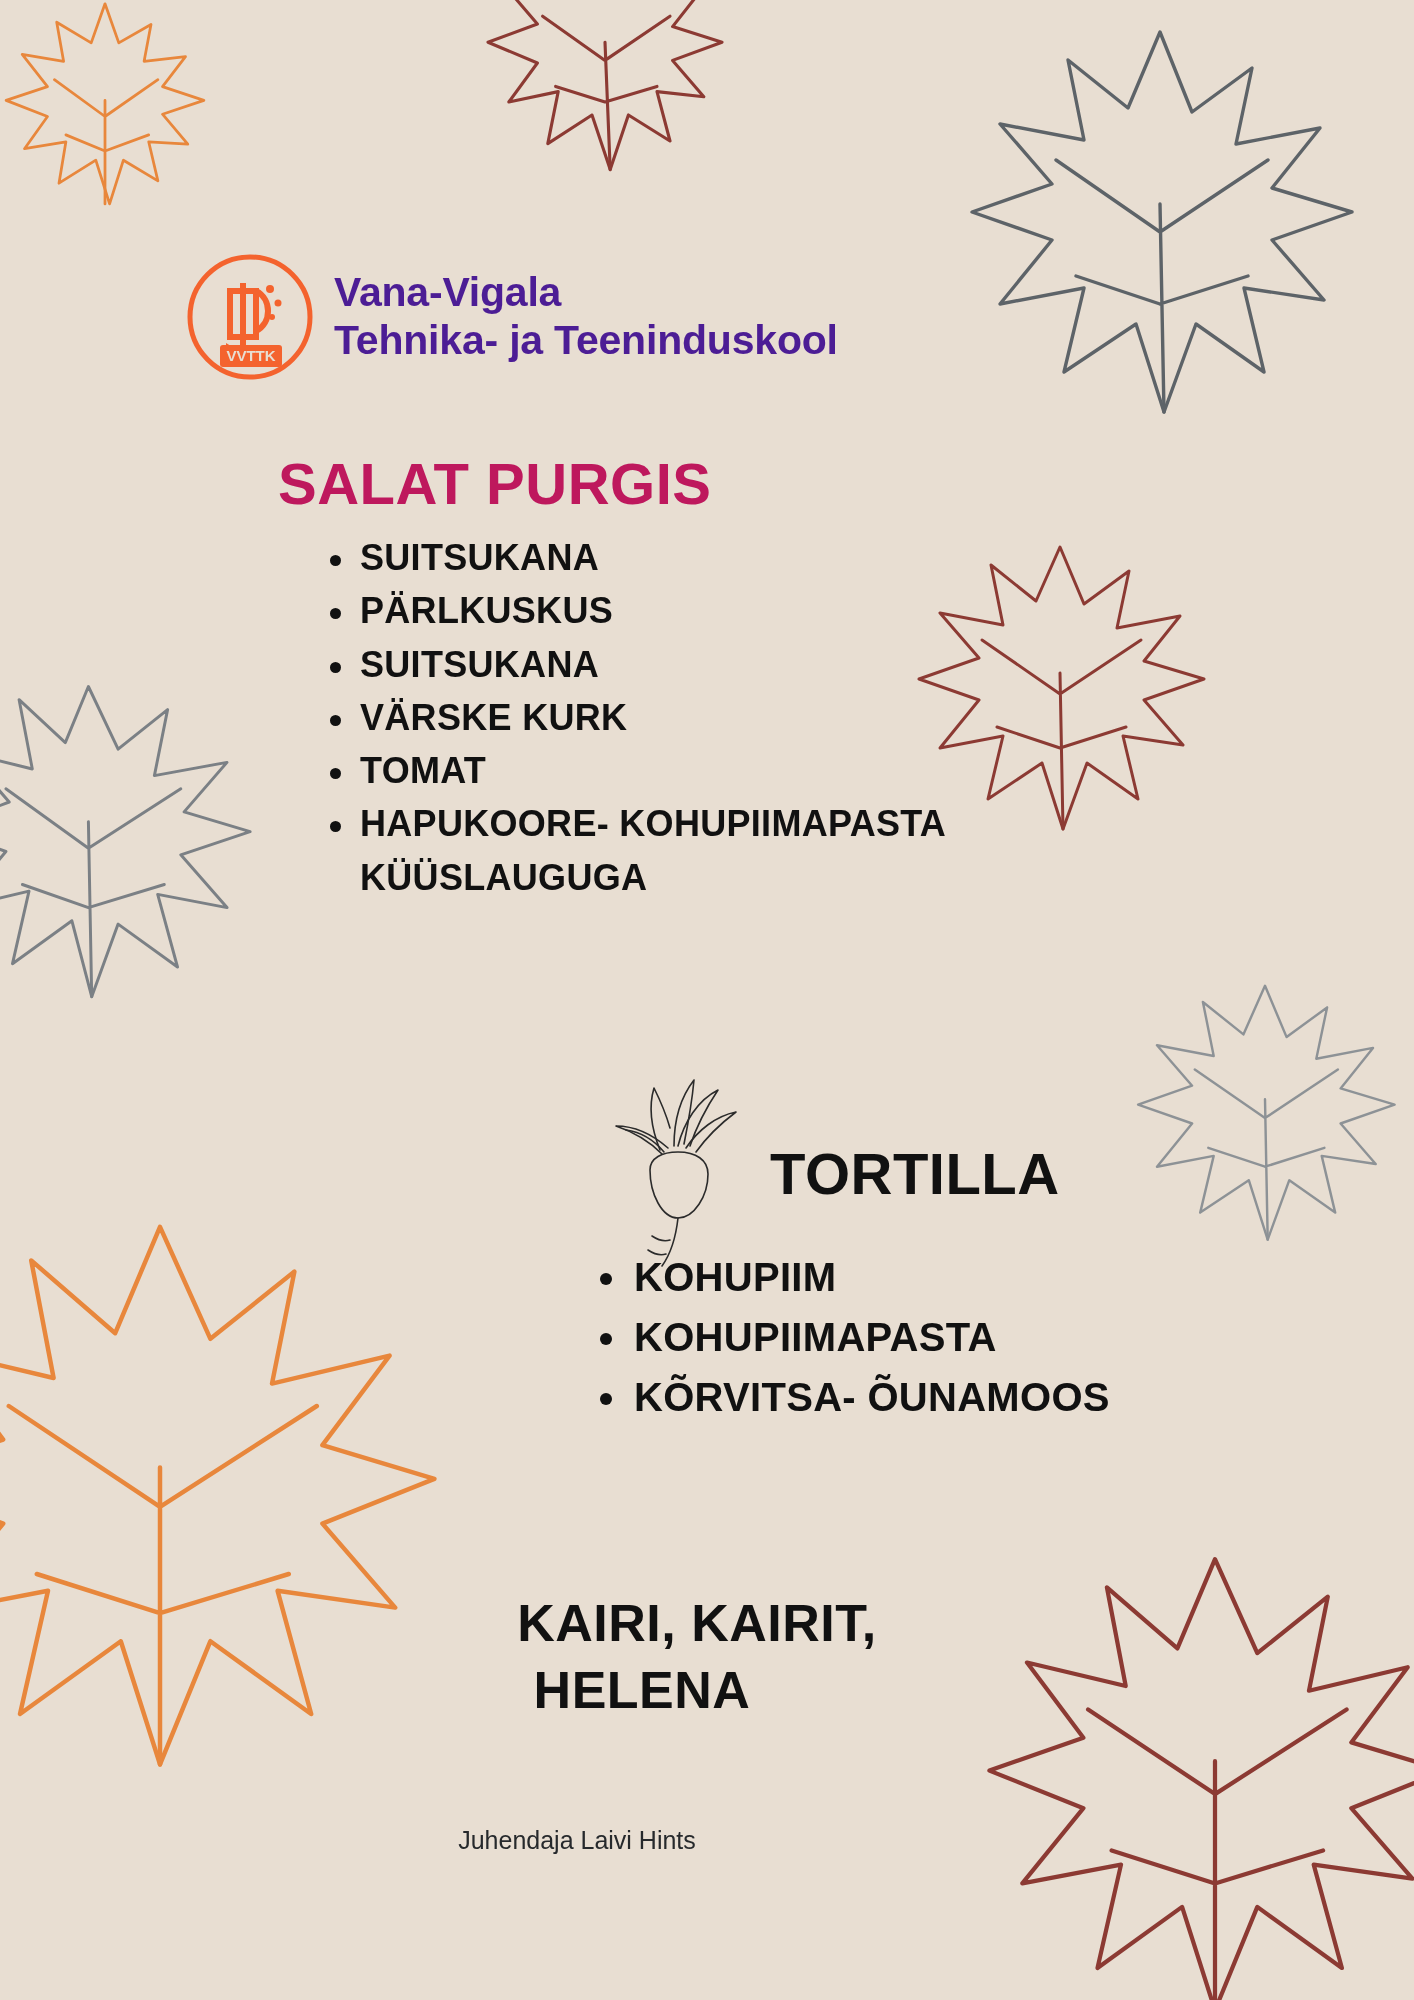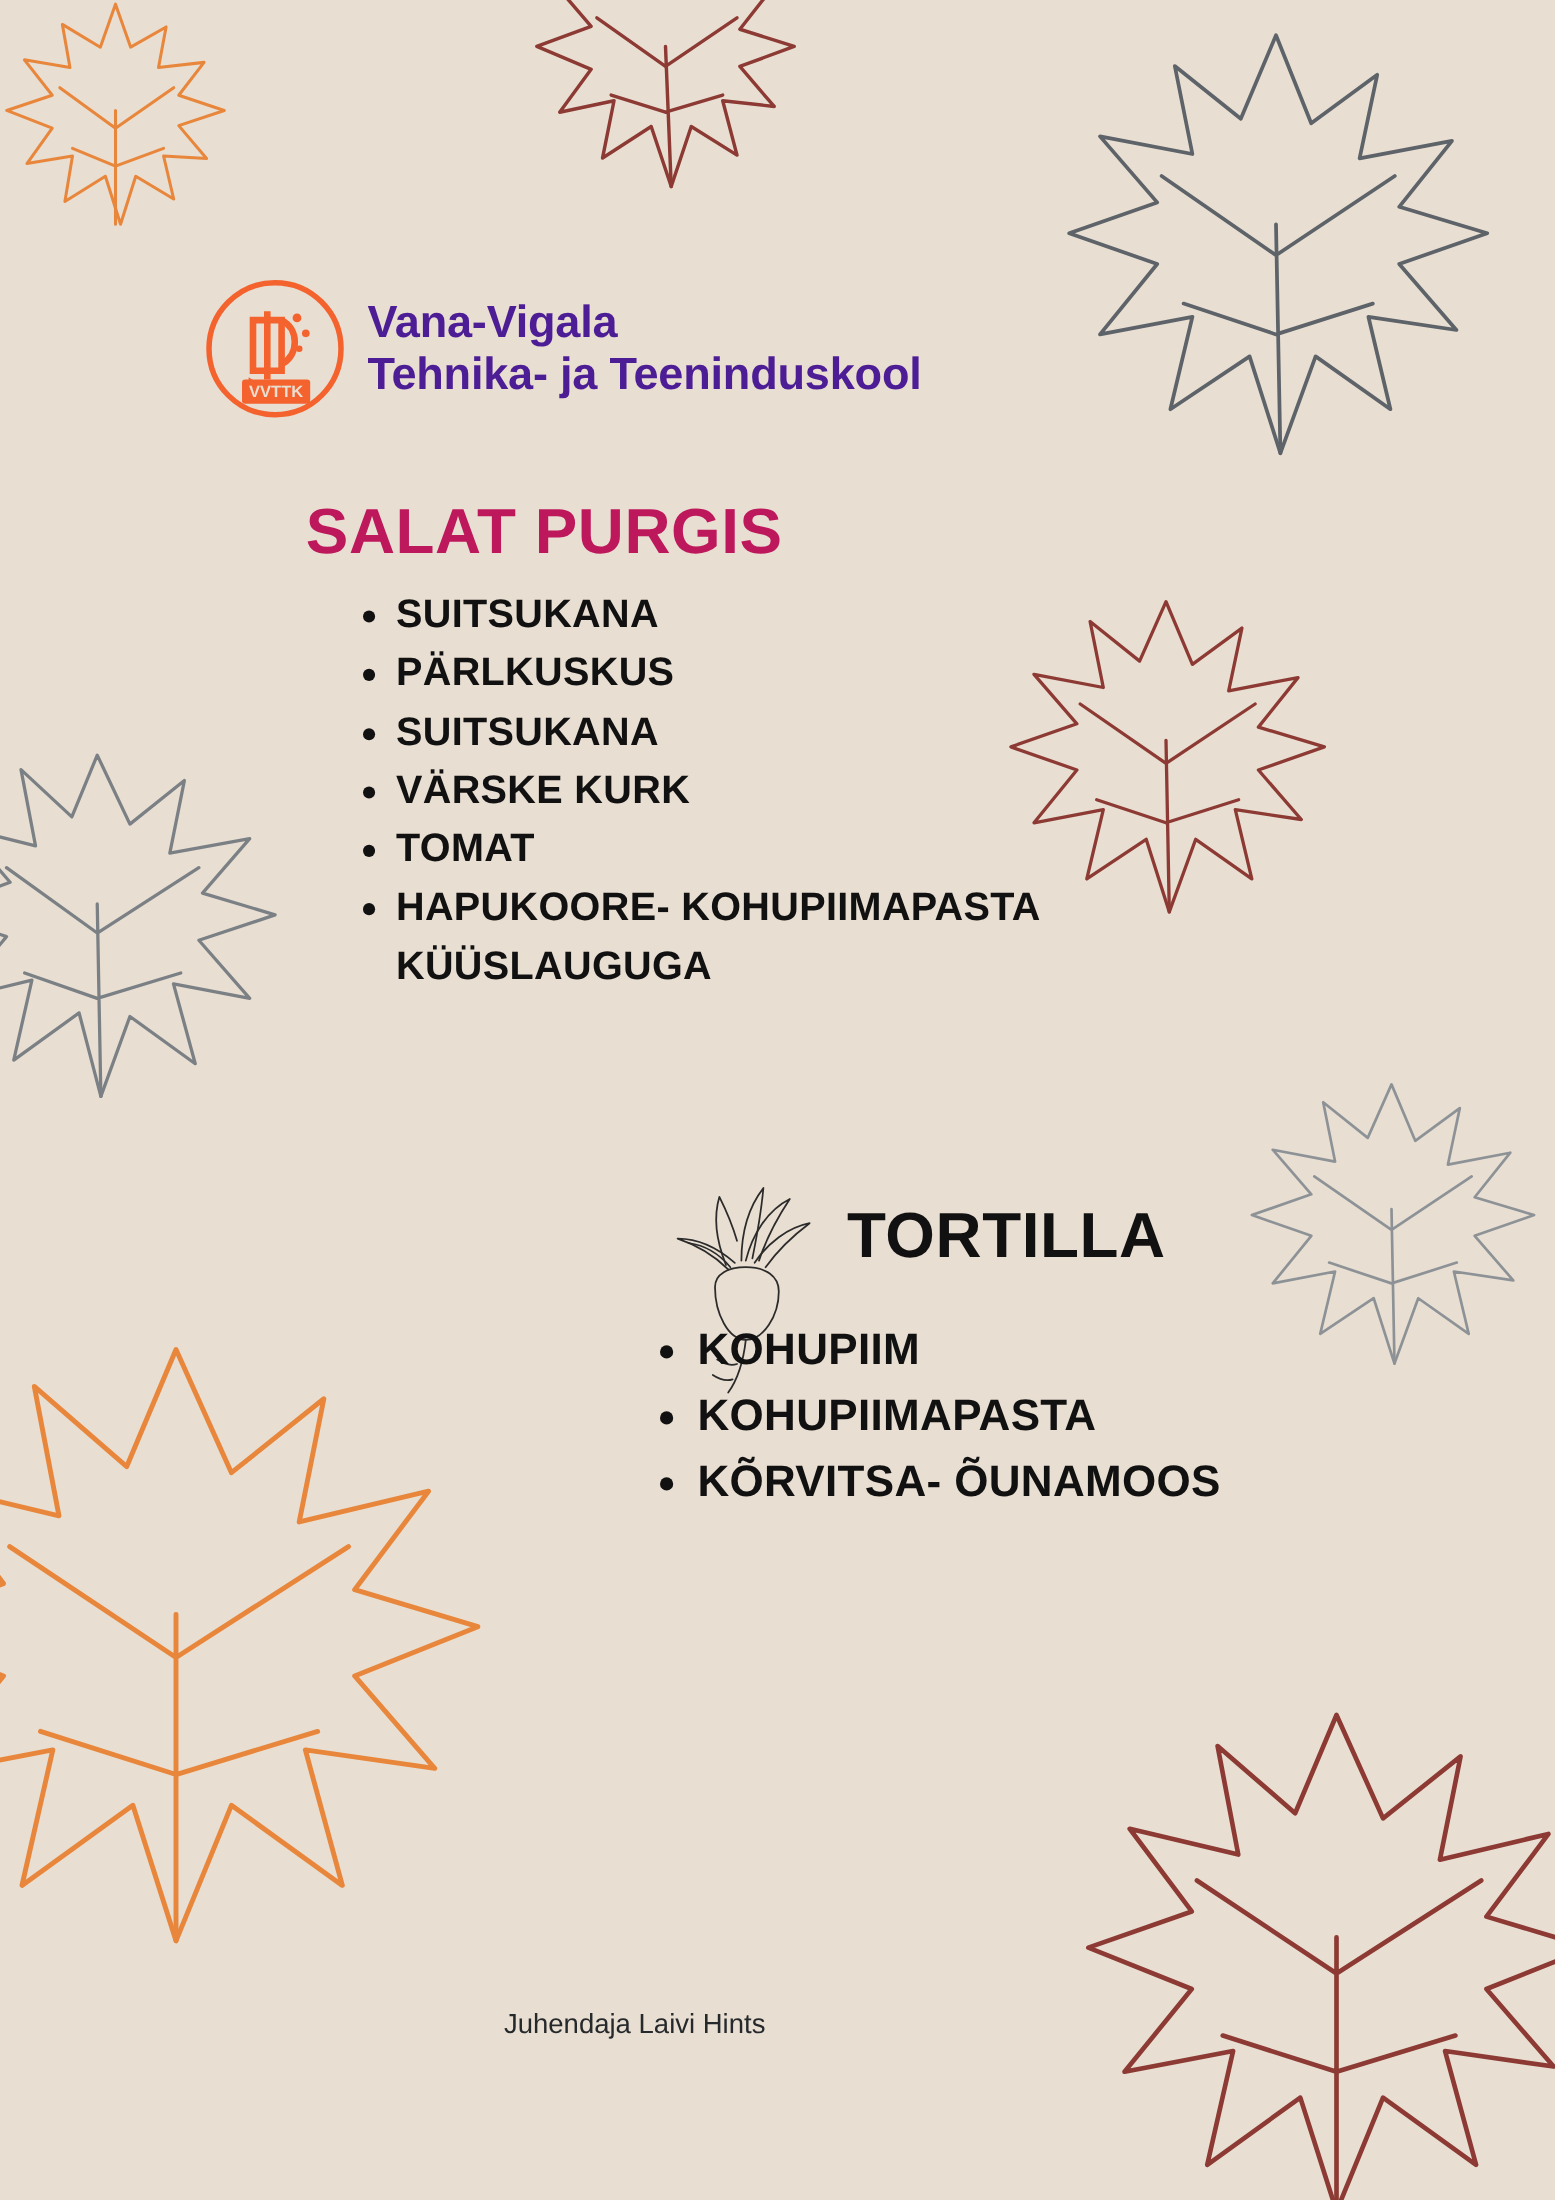--- a/index.html
+++ b/index.html
@@ -94,21 +94,21 @@
     border-radius: 50%;
     background: #111111;
   }
   .section-salat .list {
     margin-left: 320px;
   }
 
   .section-tortilla {
     position: absolute;
     left: 0;
-    top: 1090px;
+    top: 1140px;
     width: 1414px;
   }
   .section-tortilla .heading {
     margin: 0 0 6px 770px;
     font-size: 58px;
     font-weight: bold;
     color: #111111;
     letter-spacing: 0.5px;
   }
   .section-tortilla .list {
@@ -275,16 +275,20 @@
 
   <div class="section-tortilla">
     <h1 class="heading">TORTILLA</h1>
     <ul class="list">
       <li>KOHUPIIM</li>
       <li>KOHUPIIMAPASTA</li>
       <li>KÕRVITSA- ÕUNAMOOS</li>
     </ul>
   </div>
 
+  <div class="authors">
+    <span class="l1">KAIRI, KAIRIT,</span>
+    <span class="l2">HELENA</span>
+  </div>
 
   <div class="supervisor">Juhendaja Laivi Hints</div>
 
 </div>
 
 </body></html>

